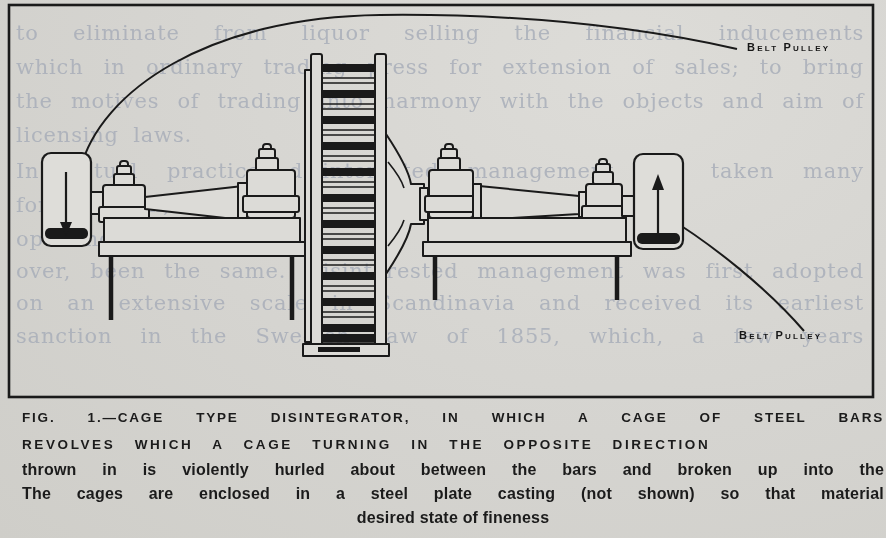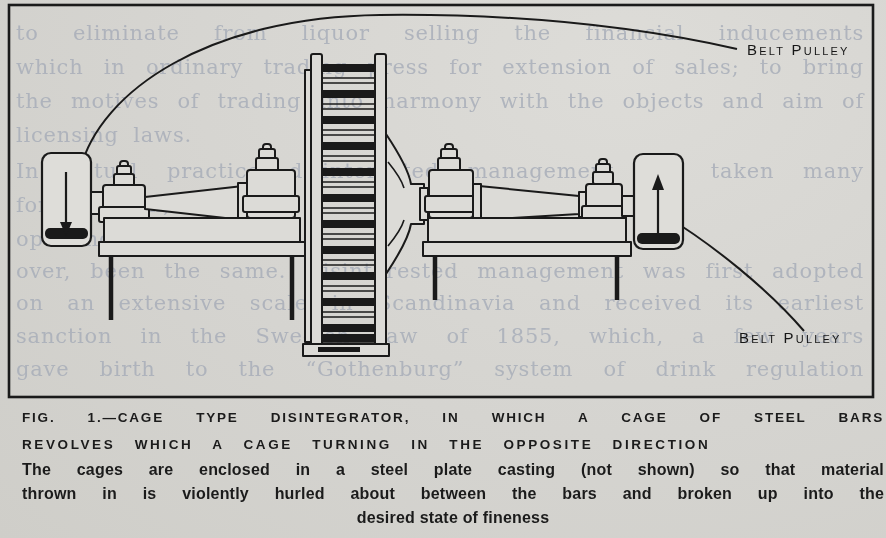--- a/index.html
+++ b/index.html
@@ -22,22 +22,22 @@
   #fig{position:absolute;left:0;top:0;}
   .mk{stroke:#1a1a1a;stroke-width:2;fill:#dcdbd7;stroke-linejoin:round;}
   .pul{stroke:#1a1a1a;stroke-width:2.2;fill:#deddd9;}
   .dark{fill:#1a1a1a;stroke:none;}
   .ln{stroke:#1a1a1a;stroke-width:1.6;fill:none;}
   .lead{stroke:#1a1a1a;stroke-width:2;fill:none;}
   .leg{stroke:#1a1a1a;stroke-width:4.5;}
   .arrow{stroke:#1a1a1a;stroke-width:2.2;fill:none;}
   
   .callout{
-    position:absolute;color:#161616;font-weight:normal;
-    font-variant:small-caps;font-size:15px;letter-spacing:2.2px;
+    position:absolute;color:#161616;font-weight:bold;
+    font-variant:small-caps;font-size:11px;letter-spacing:2.2px;
     white-space:nowrap;
   }
   
   #caption{position:absolute;left:22px;top:404px;width:862px;color:#1b1b1b;}
   .cap-head{
     font-weight:bold;font-size:13.5px;line-height:27px;
     letter-spacing:1.8px;word-spacing:5px;
   }
   .cap-head.just{text-align:justify;text-align-last:justify;}
   .cap-head.l2{letter-spacing:2.6px;word-spacing:13px;}
@@ -54,21 +54,20 @@
   <div class="ghost gj" style="left:16px;top:18px">to eliminate from liquor selling the financial inducements</div>
   <div class="ghost gj" style="left:16px;top:52px">which in ordinary trading press for extension of sales; to bring</div>
   <div class="ghost gj" style="left:16px;top:86px">the motives of trading into harmony with the objects and aim of</div>
   <div class="ghost" style="left:16px;top:120px">licensing laws.</div>
   <div class="ghost gj" style="left:16px;top:156px">In actual practice disinterested management has taken many</div>
   <div class="ghost" style="left:16px;top:190px">forms which, at</div>
   <div class="ghost" style="left:16px;top:224px">ope and elect</div>
   <div class="ghost gj" style="left:16px;top:256px">over, been the same. Disinterested management was first adopted</div>
   <div class="ghost gj" style="left:16px;top:288px">on an extensive scale in Scandinavia and received its earliest</div>
   <div class="ghost gj" style="left:16px;top:321px">sanction in the Swedish law of 1855, which, a few years</div>
-  <div class="ghost gj" style="left:16px;top:354px">gave birth to the “Gothenburg” system of drink regulation</div>
 
   <svg id="fig" width="886" height="402" viewBox="0 0 886 402">
 
     <defs>
       <g id="slat">
         <rect class="dark" x="322" y="0" width="53" height="8"></rect>
         <line class="ln" x1="322" y1="14" x2="375" y2="14"></line>
         <line class="ln" x1="322" y1="19" x2="375" y2="19"></line>
       </g>
     </defs>
@@ -169,18 +168,18 @@
       </g>
     </g>
   </svg>
 
   <div class="callout" style="left:747px;top:41px">Belt Pulley</div>
   <div class="callout" style="left:739px;top:329px">Belt Pulley</div>
 
   <div id="caption">
     <div class="cap-head just">FIG. 1.—CAGE TYPE DISINTEGRATOR, IN WHICH A CAGE OF STEEL BARS</div>
     <div class="cap-head l2">REVOLVES WHICH A CAGE TURNING IN THE OPPOSITE DIRECTION</div>
+    <div class="cap-body just">thrown in is violently hurled about between the bars and broken up into the</div>
     <div class="cap-body just">The cages are enclosed in a steel plate casting (not shown) so that material</div>
-    <div class="cap-body just">thrown in is violently hurled about between the bars and broken up into the</div>
     <div class="cap-body">desired state of fineness</div>
   </div>
 
 </div>
 
 </body></html>

